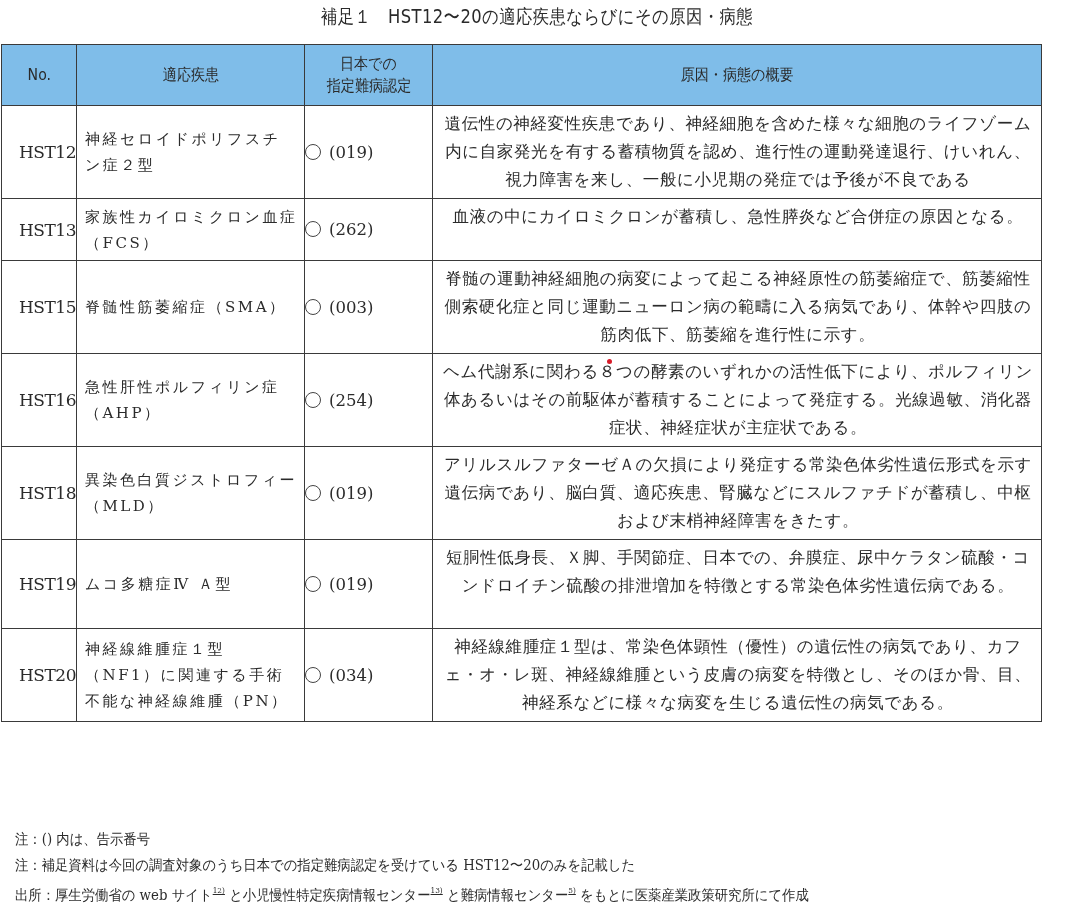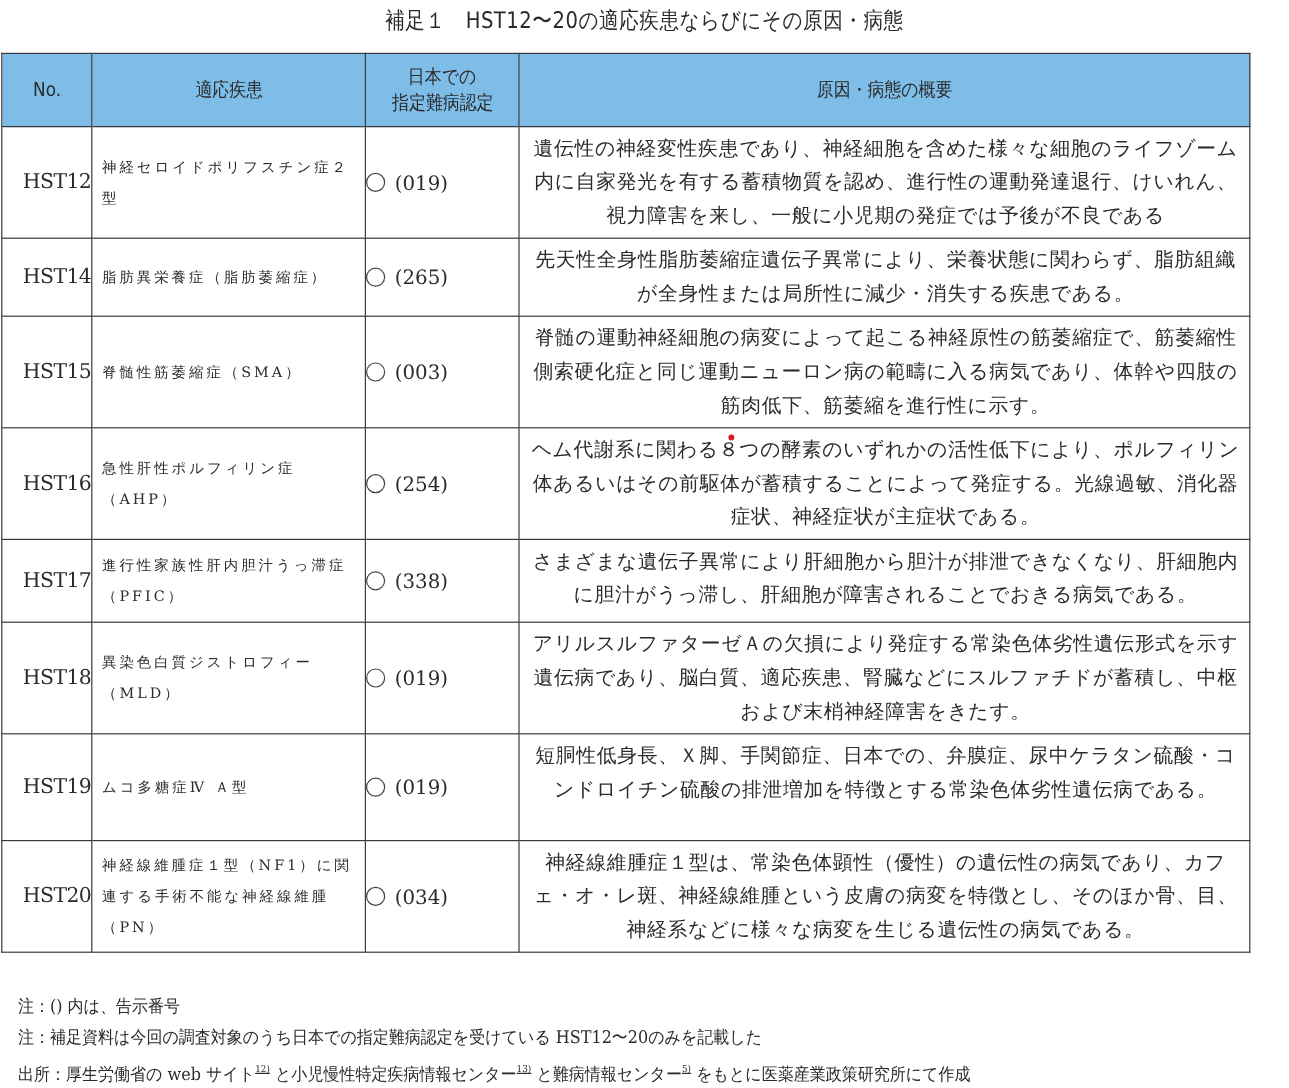--- a/index.html
+++ b/index.html
@@ -37,21 +37,21 @@
       line-height: 22px;
     }
     table.main thead th span.cond { display:inline-block; transform: scaleX(0.88); }
     td.no {
       text-align: right; vertical-align: middle;
       font-size: 17px; letter-spacing: -0.5px;
     }
     td.disease {
       vertical-align: middle;
       padding: 4px 6px 4px 8px !important;
-      font-size: 12px; line-height: 26px; letter-spacing: 2.5px;
+      font-size: 15px; line-height: 26px; letter-spacing: 2.5px;
     }
     td.cert {
       vertical-align: middle;
       font-size: 16.5px;
     }
     td.cert .circle {
       display: inline-block; width: 14px; height: 14px;
       border: 1.3px solid #444; border-radius: 50%;
       vertical-align: -2px; margin-right: 8px;
     }
@@ -96,46 +96,40 @@
       <th><span class="cond">原因・病態の概要</span></th>
     </tr>
   </thead>
   <tbody>
     <tr style="height:91px">
       <td class="no">HST12</td>
       <td class="disease">神経セロイドポリフスチン症２型</td>
       <td class="cert"><span class="circle"></span><span>(019)</span></td>
       <td class="desc">遺伝性の神経変性疾患であり、神経細胞を含めた様々な細胞のライフゾーム内に自家発光を有する蓄積物質を認め、進行性の運動発達退行、けいれん、視力障害を来し、一般に小児期の発症では予後が不良である</td>
     </tr>
-    <tr style="height:63px">
-      <td class="no">HST14</td>
-      <td class="disease">脂肪異栄養症（脂肪萎縮症）</td>
-      <td class="cert"><span class="circle"></span><span>(265)</span></td>
-      <td class="desc">先天性全身性脂肪萎縮症遺伝子異常により、栄養状態に関わらず、脂肪組織が全身性または局所性に減少・消失する疾患である。</td>
+    <tr style="height:62px">
+      <td class="no">HST13</td>
+      <td class="disease">家族性カイロミクロン血症（FCS）</td>
+      <td class="cert"><span class="circle"></span><span>(262)</span></td>
+      <td class="desc">血液の中にカイロミクロンが蓄積し、急性膵炎など合併症の原因となる。</td>
     </tr>
     <tr style="height:86px">
       <td class="no">HST15</td>
       <td class="disease">脊髄性筋萎縮症（SMA）</td>
       <td class="cert"><span class="circle"></span><span>(003)</span></td>
       <td class="desc">脊髄の運動神経細胞の病変によって起こる神経原性の筋萎縮症で、筋萎縮性側索硬化症と同じ運動ニューロン病の範疇に入る病気であり、体幹や四肢の筋肉低下、筋萎縮を進行性に示す。</td>
     </tr>
     <tr style="height:88px">
       <td class="no">HST16</td>
       <td class="disease">急性肝性ポルフィリン症（AHP）</td>
       <td class="cert"><span class="circle"></span><span>(254)</span></td>
       <td class="desc">
         <span class="stray-dot" style="left:174px; top:5px;"></span>
         <span>ヘム代謝系に関わる８つの酵素のいずれかの活性低下により、ポルフィリン体あるいはその前駆体が蓄積することによって発症する。光線過敏、消化器症状、神経症状が主症状である。</span>
       </td>
-    </tr>
-    <tr style="height:69px">
-      <td class="no">HST17</td>
-      <td class="disease">進行性家族性肝内胆汁うっ滞症（PFIC）</td>
-      <td class="cert"><span class="circle"></span><span>(338)</span></td>
-      <td class="desc">さまざまな遺伝子異常により肝細胞から胆汁が排泄できなくなり、肝細胞内に胆汁がうっ滞し、肝細胞が障害されることでおきる病気である。</td>
     </tr>
     <tr style="height:86px">
       <td class="no">HST18</td>
       <td class="disease">異染色白質ジストロフィー（MLD）</td>
       <td class="cert"><span class="circle"></span><span>(019)</span></td>
       <td class="desc">アリルスルファターゼＡの欠損により発症する常染色体劣性遺伝形式を示す遺伝病であり、脳白質、適応疾患、腎臓などにスルファチドが蓄積し、中枢および末梢神経障害をきたす。</td>
     </tr>
     <tr style="height:89px">
       <td class="no">HST19</td>
       <td class="disease">ムコ多糖症Ⅳ Ａ型</td>

